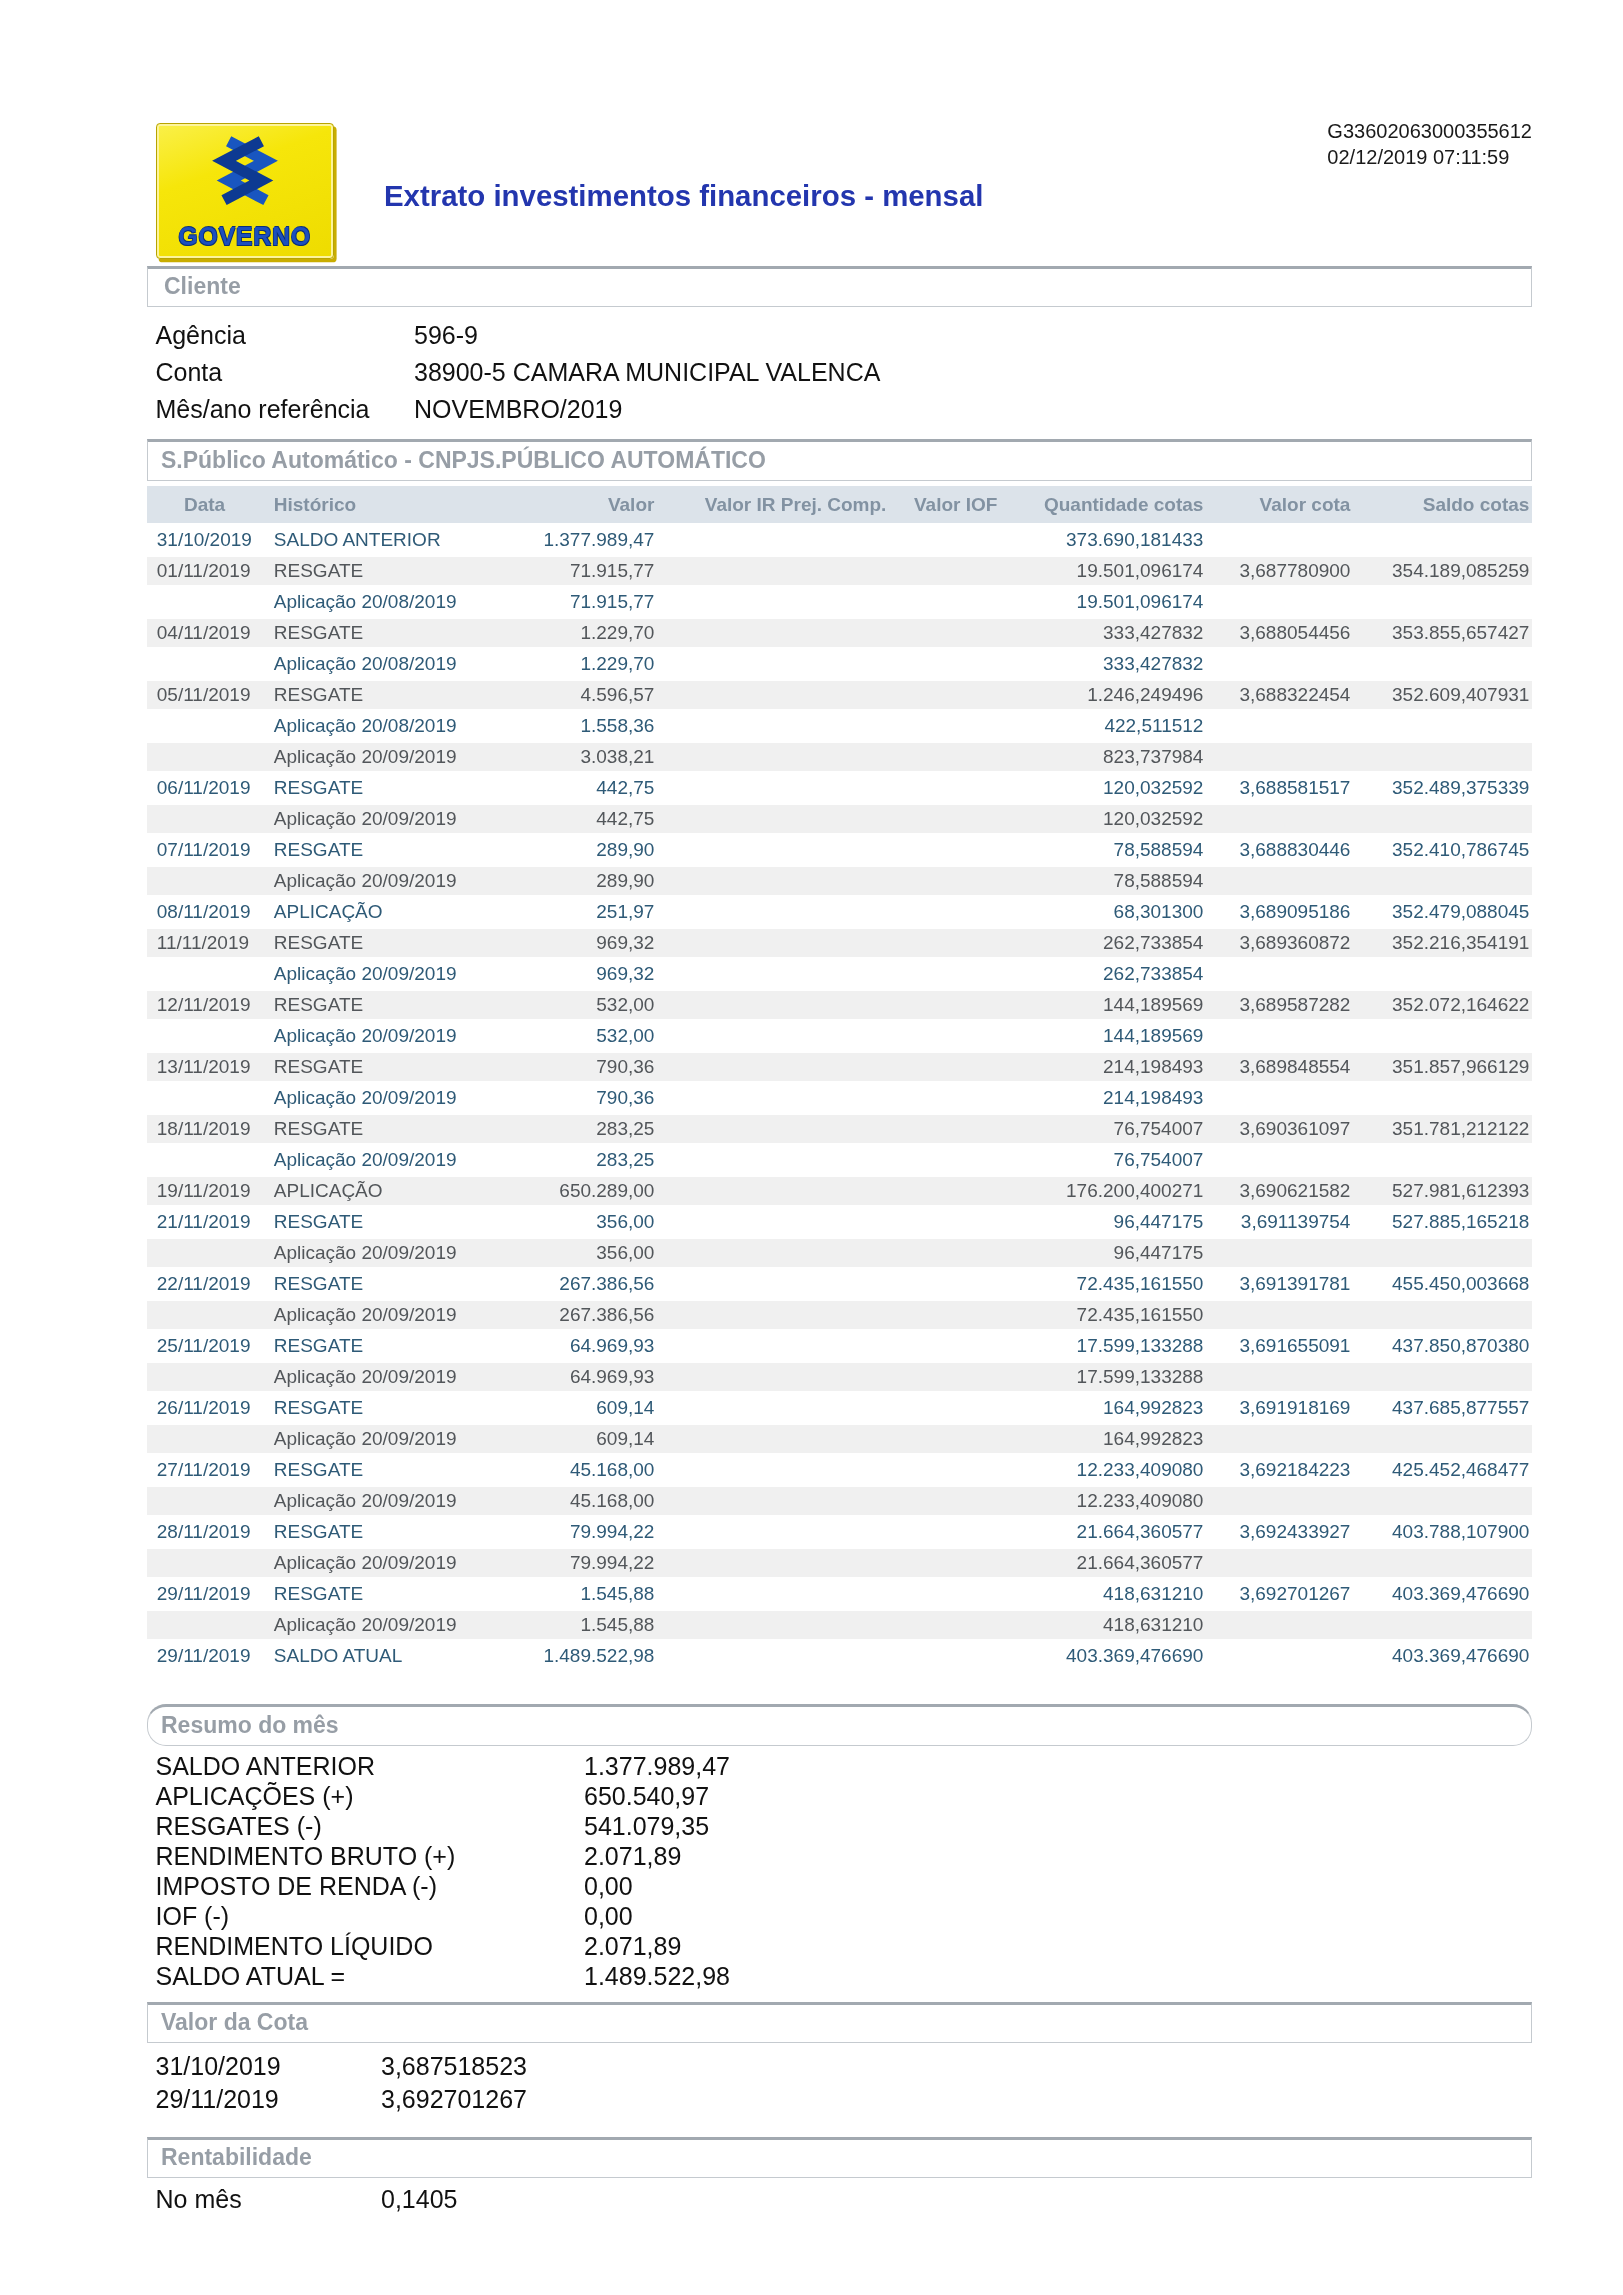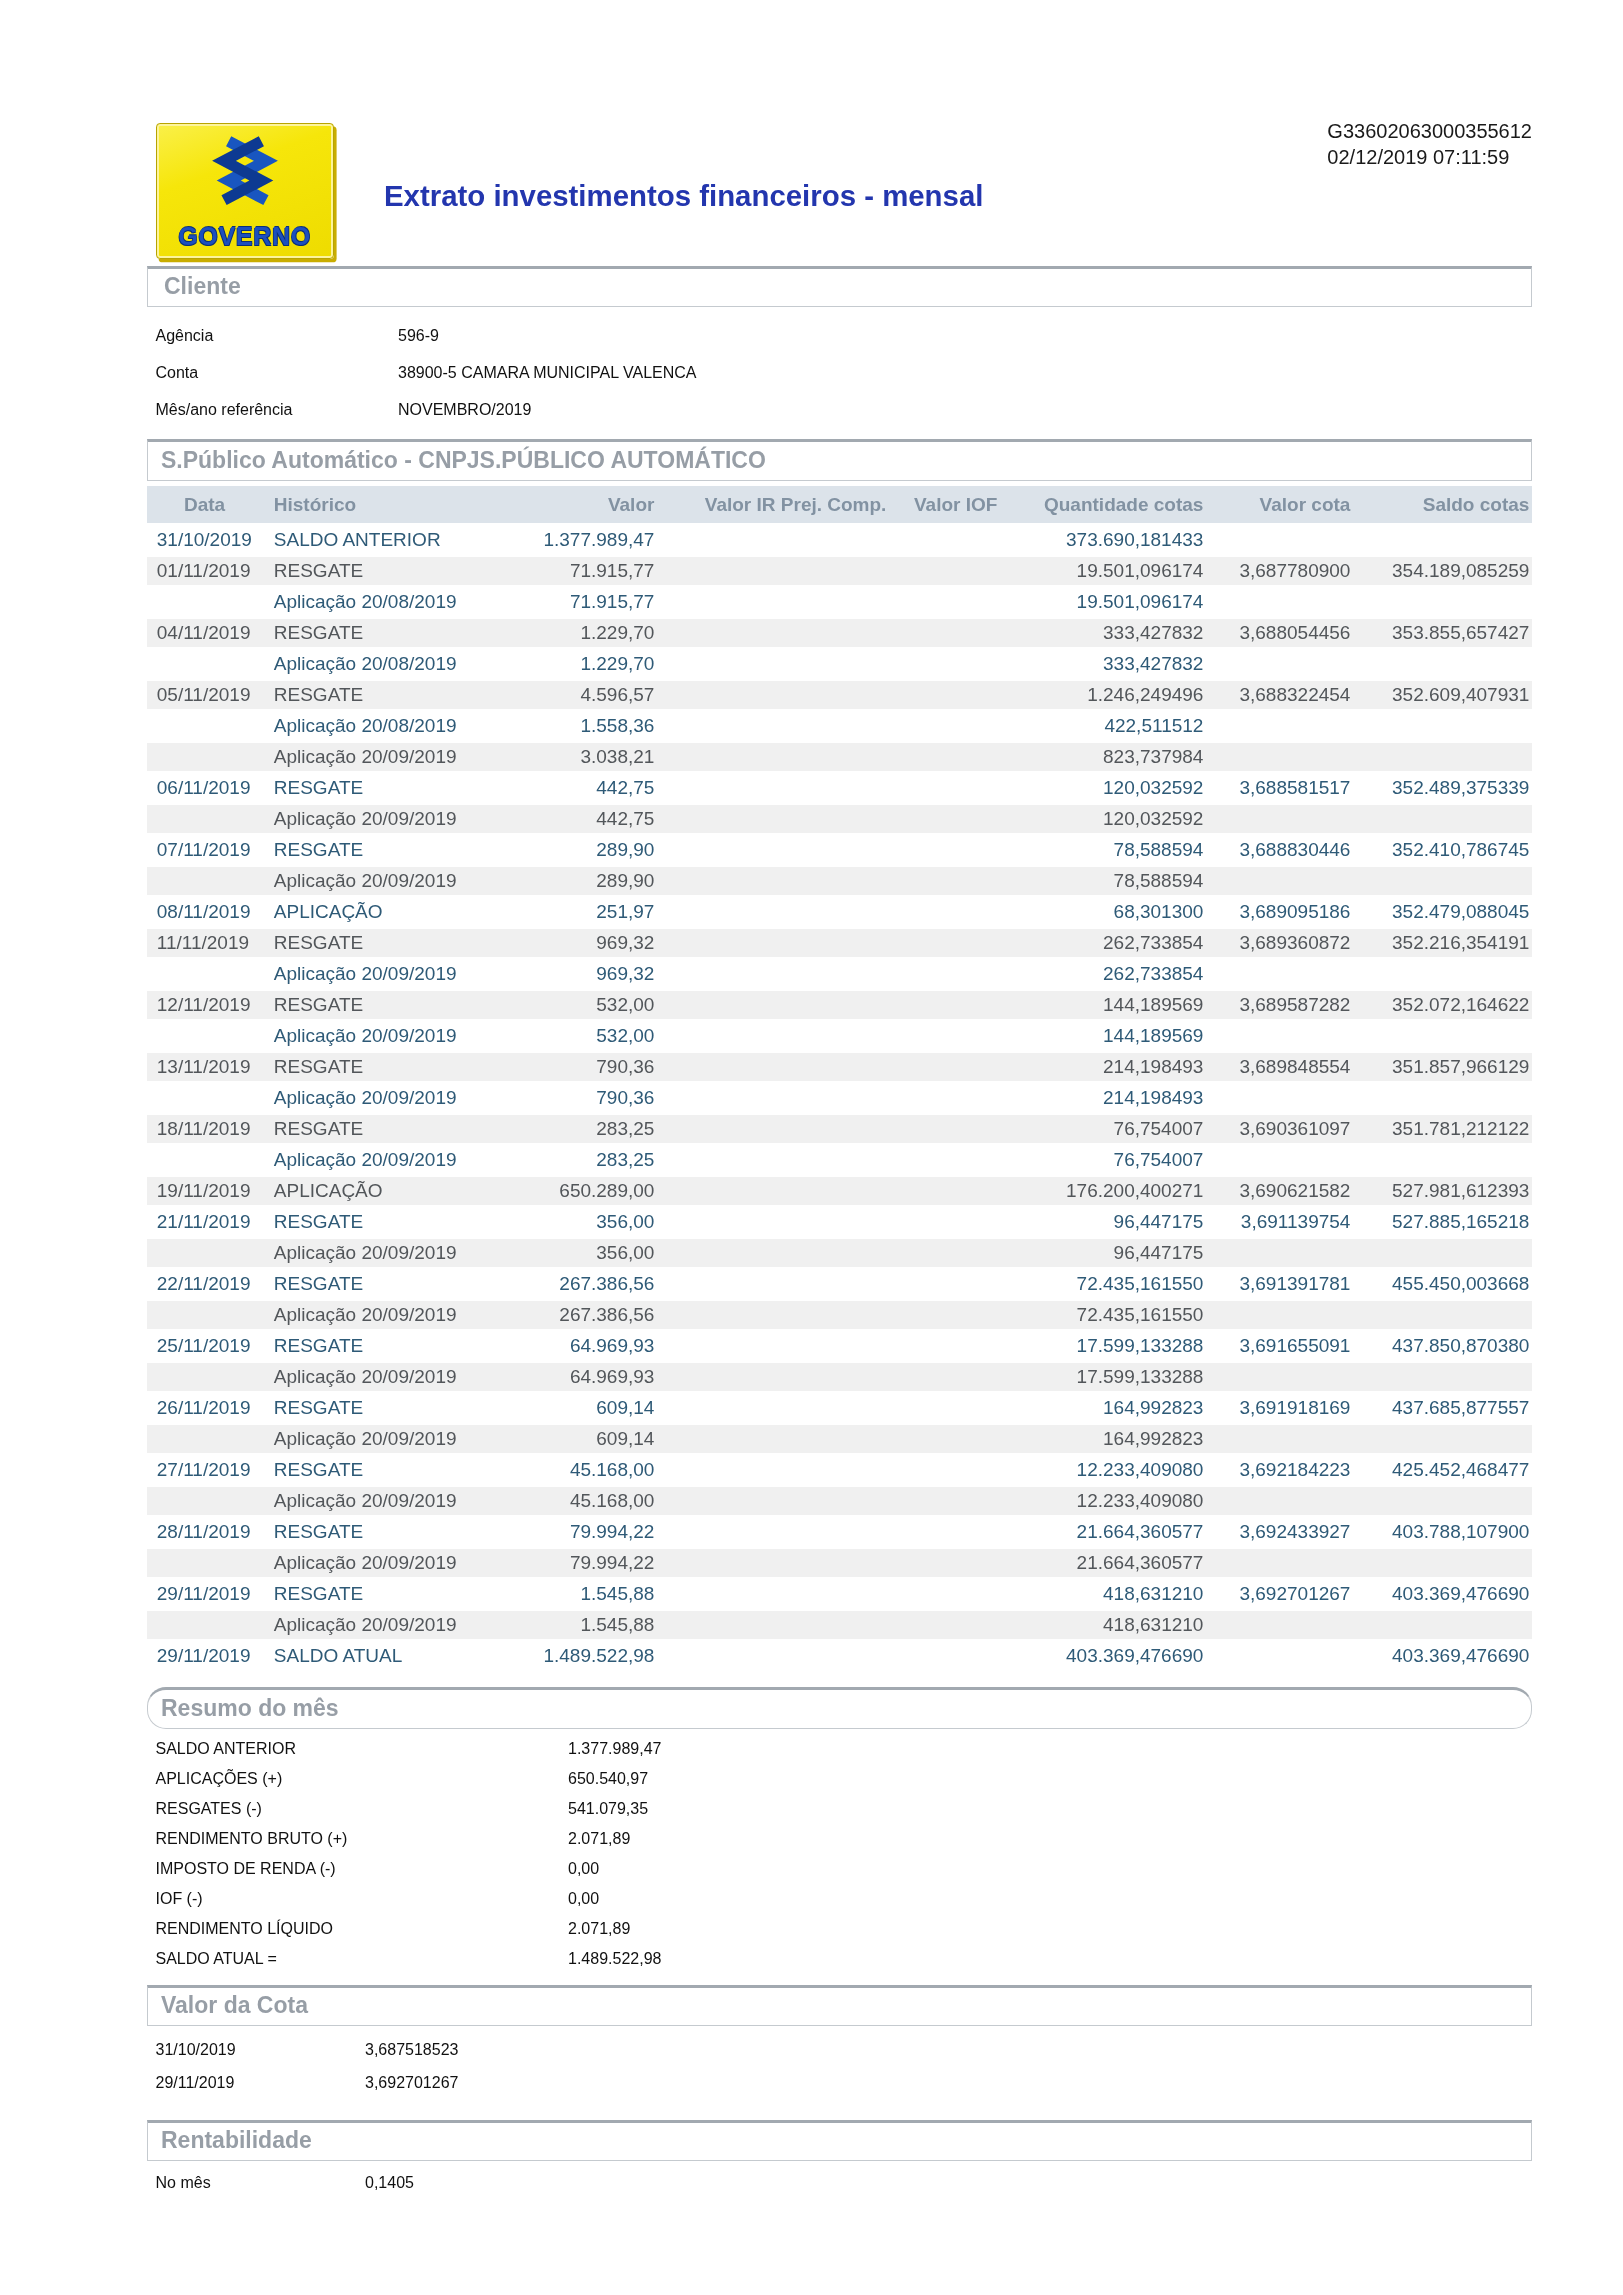--- a/index.html
+++ b/index.html
@@ -44,27 +44,27 @@
   .box {
     border: 1.3px solid var(--box_border, #c5cacf);
     border-top: 3.3px solid var(--box_border_top, #a2a9b0);
     background: #fff;
     padding: 4.6px 13px 5.9px 13px;
     font-size: 23px; font-weight: bold;
     color: var(--section_gray, #979ea6);
   }
   .box-cliente { margin-top: 3.9px; padding-left: 16px; }
   .box-fund { margin-top: 11.8px; }
-  .box-resumo { margin-top: 14px; border-radius: 19px; }
+  .box-resumo { margin-top: 31px; border-radius: 19px; }
   .box-cota { margin-top: 10.5px; }
   .box-renta { margin-top: 21px; }
 
   
   .fields { margin-top: 9.2px; }
-  .field-row { display: flex; font-size: 16px; line-height: 37px; }
+  .field-row { display: flex; font-size: 25px; line-height: 37px; gap: 16px; }
   .f-label { width: 251px; padding-left: 8.5px; flex: none; }
   .f-value { flex: 1; }
   .summary .field-row { line-height: 30px; }
   .summary .f-label { width: 421px; }
   .cota .field-row, .renta .field-row { line-height: 33px; }
   .cota .f-label, .renta .f-label { width: 218px; }
   .cota { margin-top: 6.5px; } .renta { margin-top: 5.2px; } .summary { margin-top: 5.2px; }
 
   
   .fund-table {

